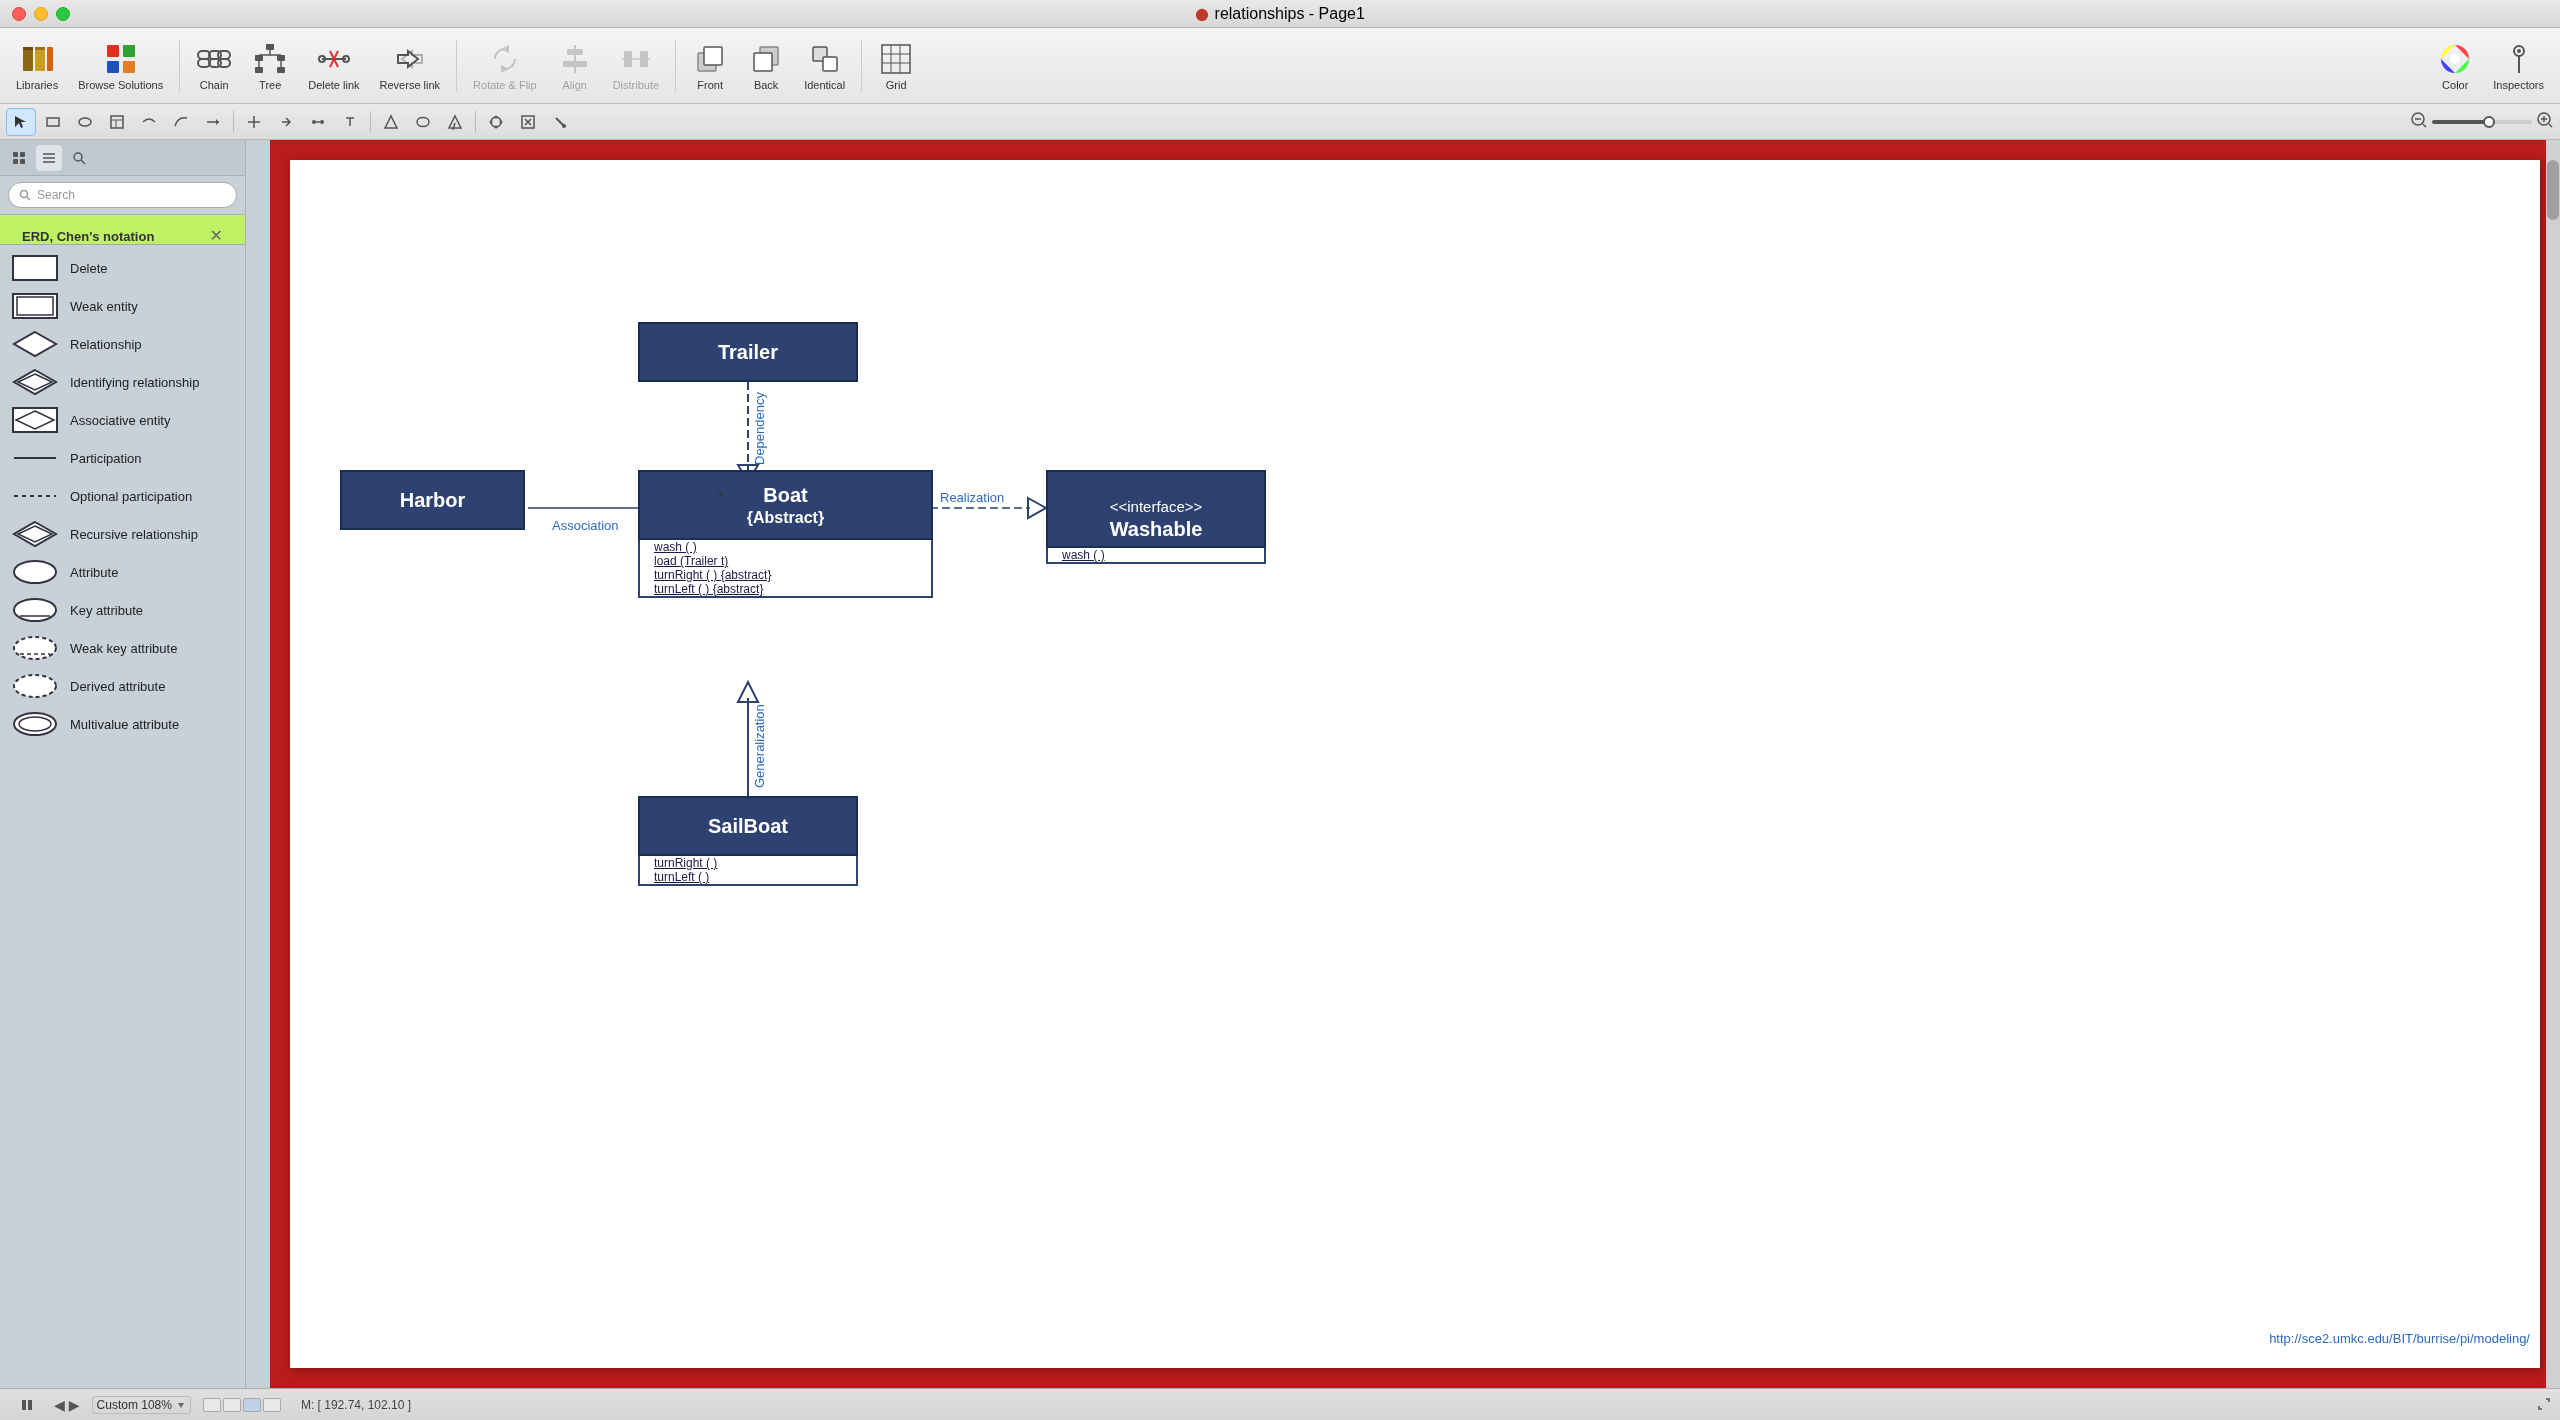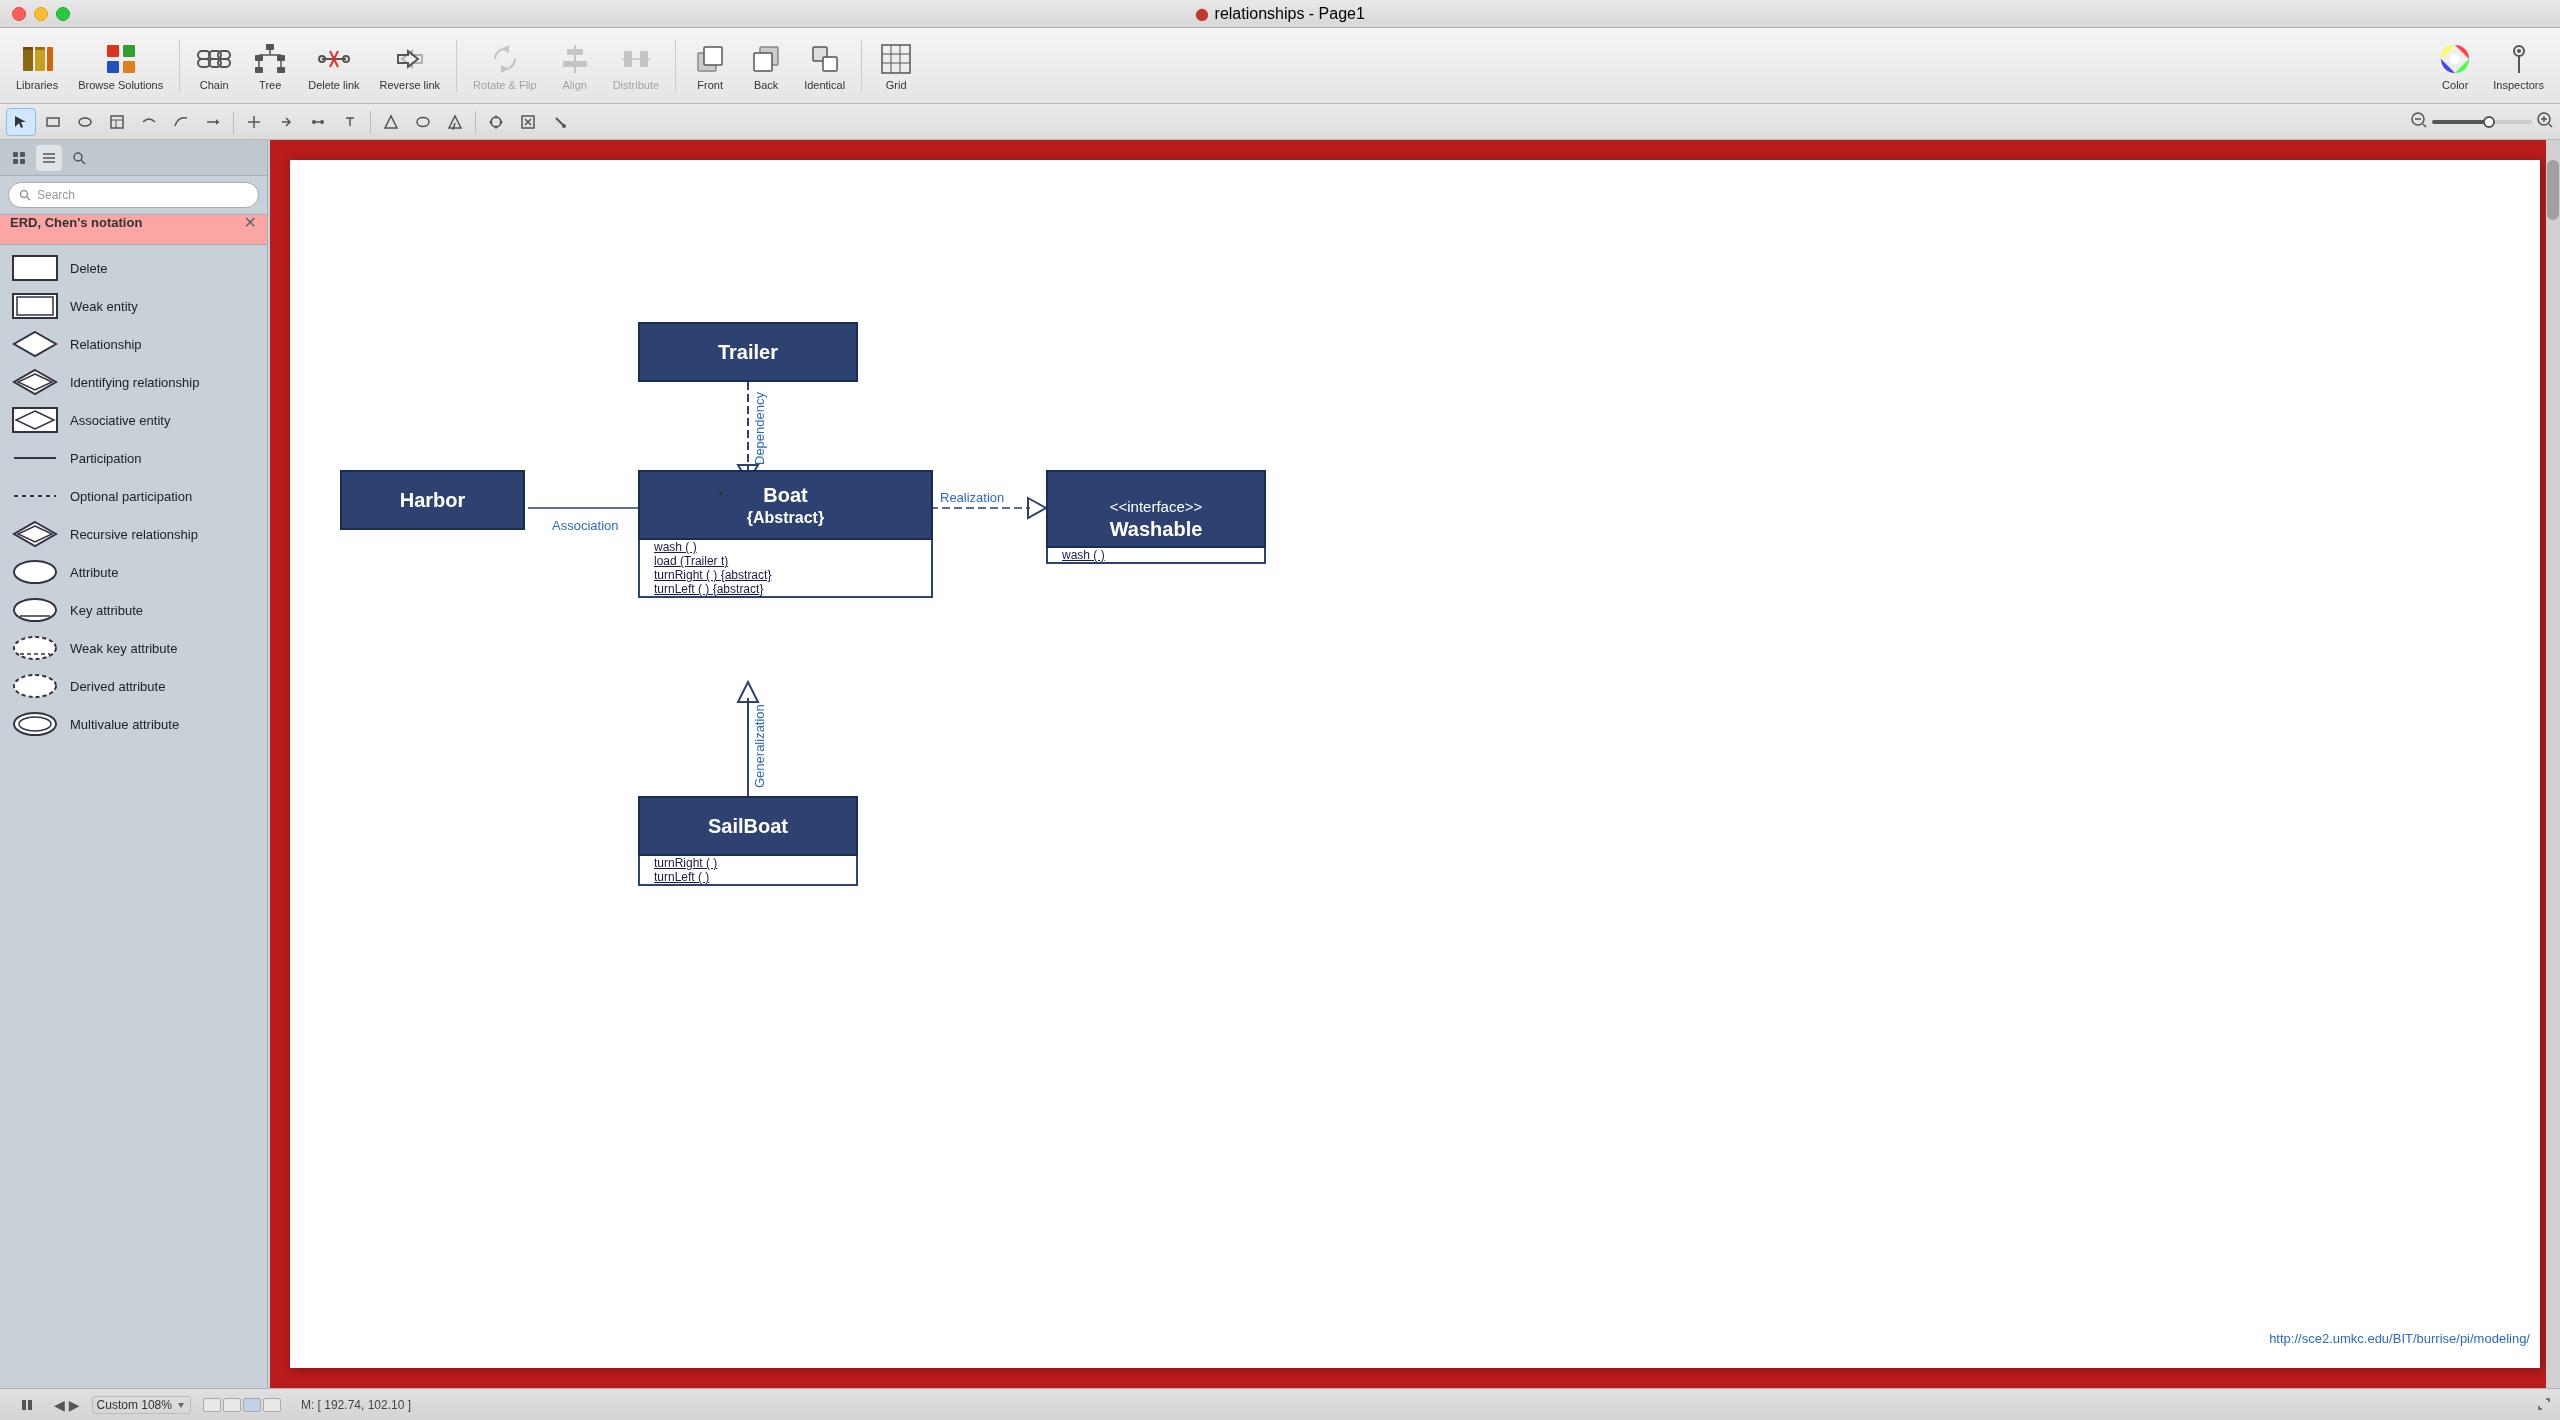--- a/index.html
+++ b/index.html
@@ -117,21 +117,21 @@
       top: -4px;
       left: 57%;
       transform: translateX(-50%);
     }
 
     
     #left-sidebar {
       position: absolute;
       top: 140px;
       left: 0;
-      width: 268px;
+      width: 246px;
       bottom: 32px;
       background: #c8d0d8;
       border-right: 1px solid #a8b0b8;
       display: flex;
       flex-direction: column;
     }
     #sidebar-tabs {
       height: 36px;
       background: #c0c8d0;
       display: flex;
@@ -165,25 +165,25 @@
       border-radius: 13px;
       display: flex;
       align-items: center;
       padding: 0 10px;
       gap: 6px;
       font-size: 12px;
       color: #999;
     }
     #library-header {
       height: 30px;
-      background: #fca5a5;
-      display: flex;
-      align-items: flex-start;
+      background: #bef264;
+      display: flex;
+      align-items: flex-end;
       justify-content: space-between;
-      padding: 0 10px;
+      padding: 0 22px;
       border-bottom: 1px solid #a0a8b0;
     }
     .library-name {
       font-size: 13px;
       font-weight: 600;
       color: #333;
     }
     .library-close {
       font-size: 16px;
       color: #666;

